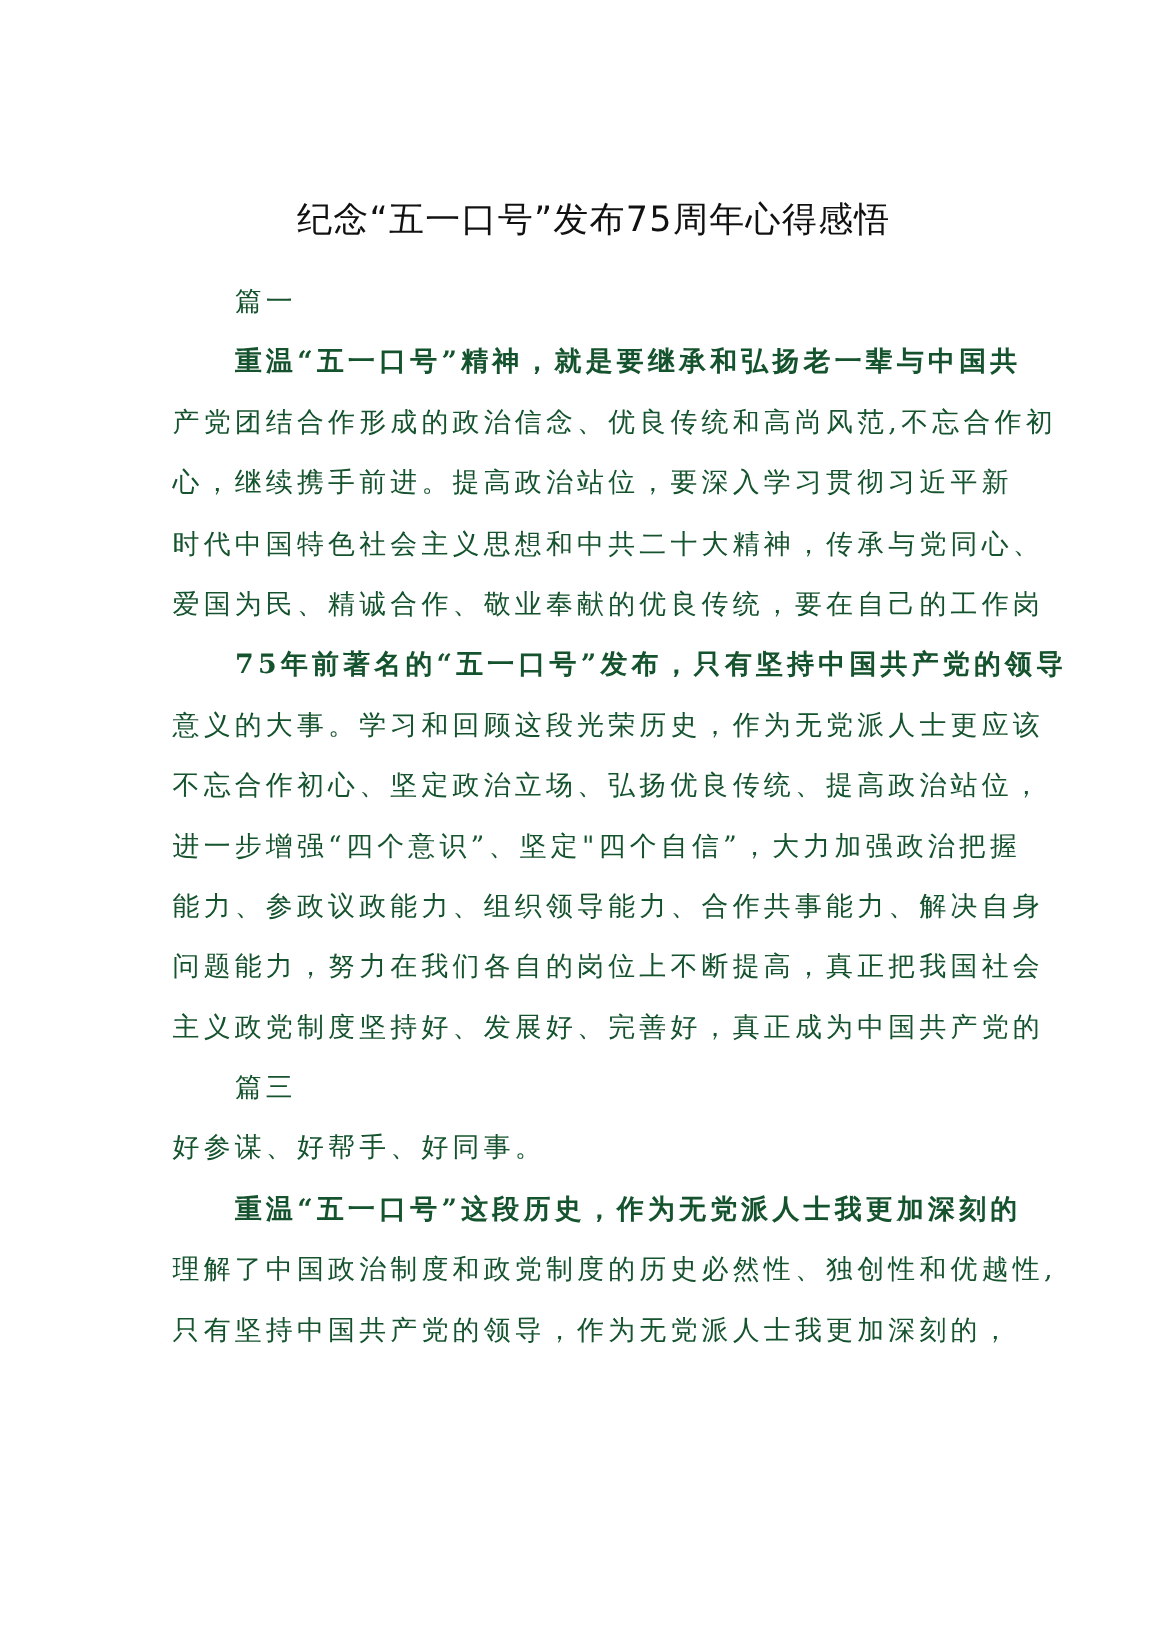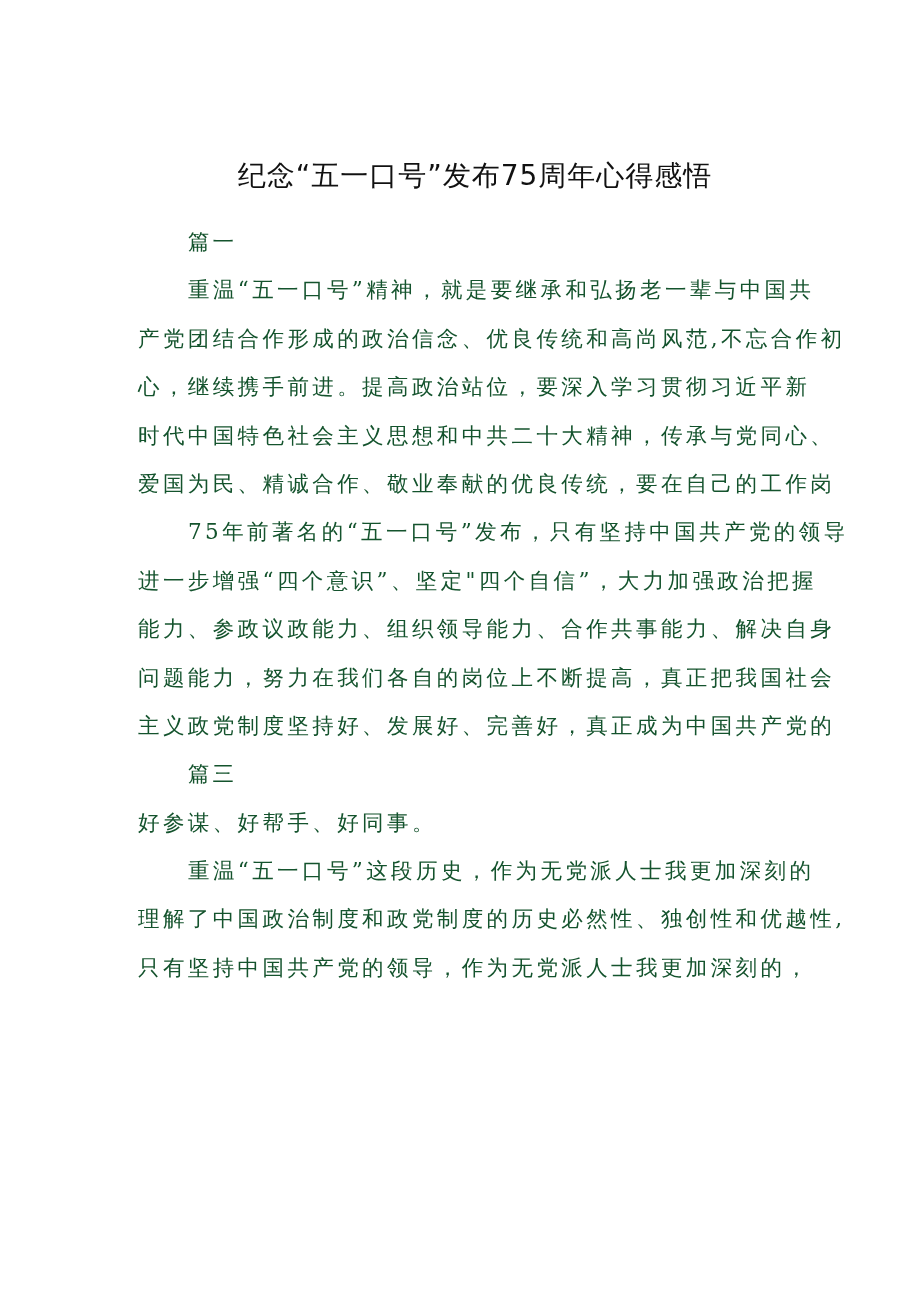--- a/index.html
+++ b/index.html
@@ -46,20 +46,21 @@
     .line {
       height: 48.4px;
       line-height: 48.4px;
       font-size: 21.5px;
       letter-spacing: 3.4px;
       white-space: nowrap;
       color: #14532d;
     }
     .indent {
       padding-left: 50px;
+      font-weight: bold;
     }
     .heading {
       padding-left: 50px;
       letter-spacing: 3px;
     }
   </style>
 </head>
 <body>
 
 <div class="page">
@@ -68,20 +69,22 @@
   <div class="body-text">
 
     <div class="line heading">篇一</div>
     <div class="line indent">重温“五一口号”精神，就是要继承和弘扬老一辈与中国共</div>
     <div class="line">产党团结合作形成的政治信念、优良传统和高尚风范,不忘合作初</div>
     <div class="line">心，继续携手前进。提高政治站位，要深入学习贯彻习近平新</div>
     <div class="line">时代中国特色社会主义思想和中共二十大精神，传承与党同心、</div>
     <div class="line">爱国为民、精诚合作、敬业奉献的优良传统，要在自己的工作岗</div>
 
     <div class="line indent">75年前著名的“五一口号”发布，只有坚持中国共产党的领导</div>
+    <div class="line">意义的大事。学习和回顾这段光荣历史，作为无党派人士更应该</div>
+    <div class="line">不忘合作初心、坚定政治立场、弘扬优良传统、提高政治站位，</div>
     <div class="line">进一步增强“四个意识”、坚定"四个自信”，大力加强政治把握</div>
     <div class="line">能力、参政议政能力、组织领导能力、合作共事能力、解决自身</div>
     <div class="line">问题能力，努力在我们各自的岗位上不断提高，真正把我国社会</div>
     <div class="line">主义政党制度坚持好、发展好、完善好，真正成为中国共产党的</div>
     <div class="line heading">篇三</div>
 
     <div class="line">好参谋、好帮手、好同事。</div>
     <div class="line indent">重温“五一口号”这段历史，作为无党派人士我更加深刻的</div>
     <div class="line">理解了中国政治制度和政党制度的历史必然性、独创性和优越性,</div>
     <div class="line">只有坚持中国共产党的领导，作为无党派人士我更加深刻的，</div>

